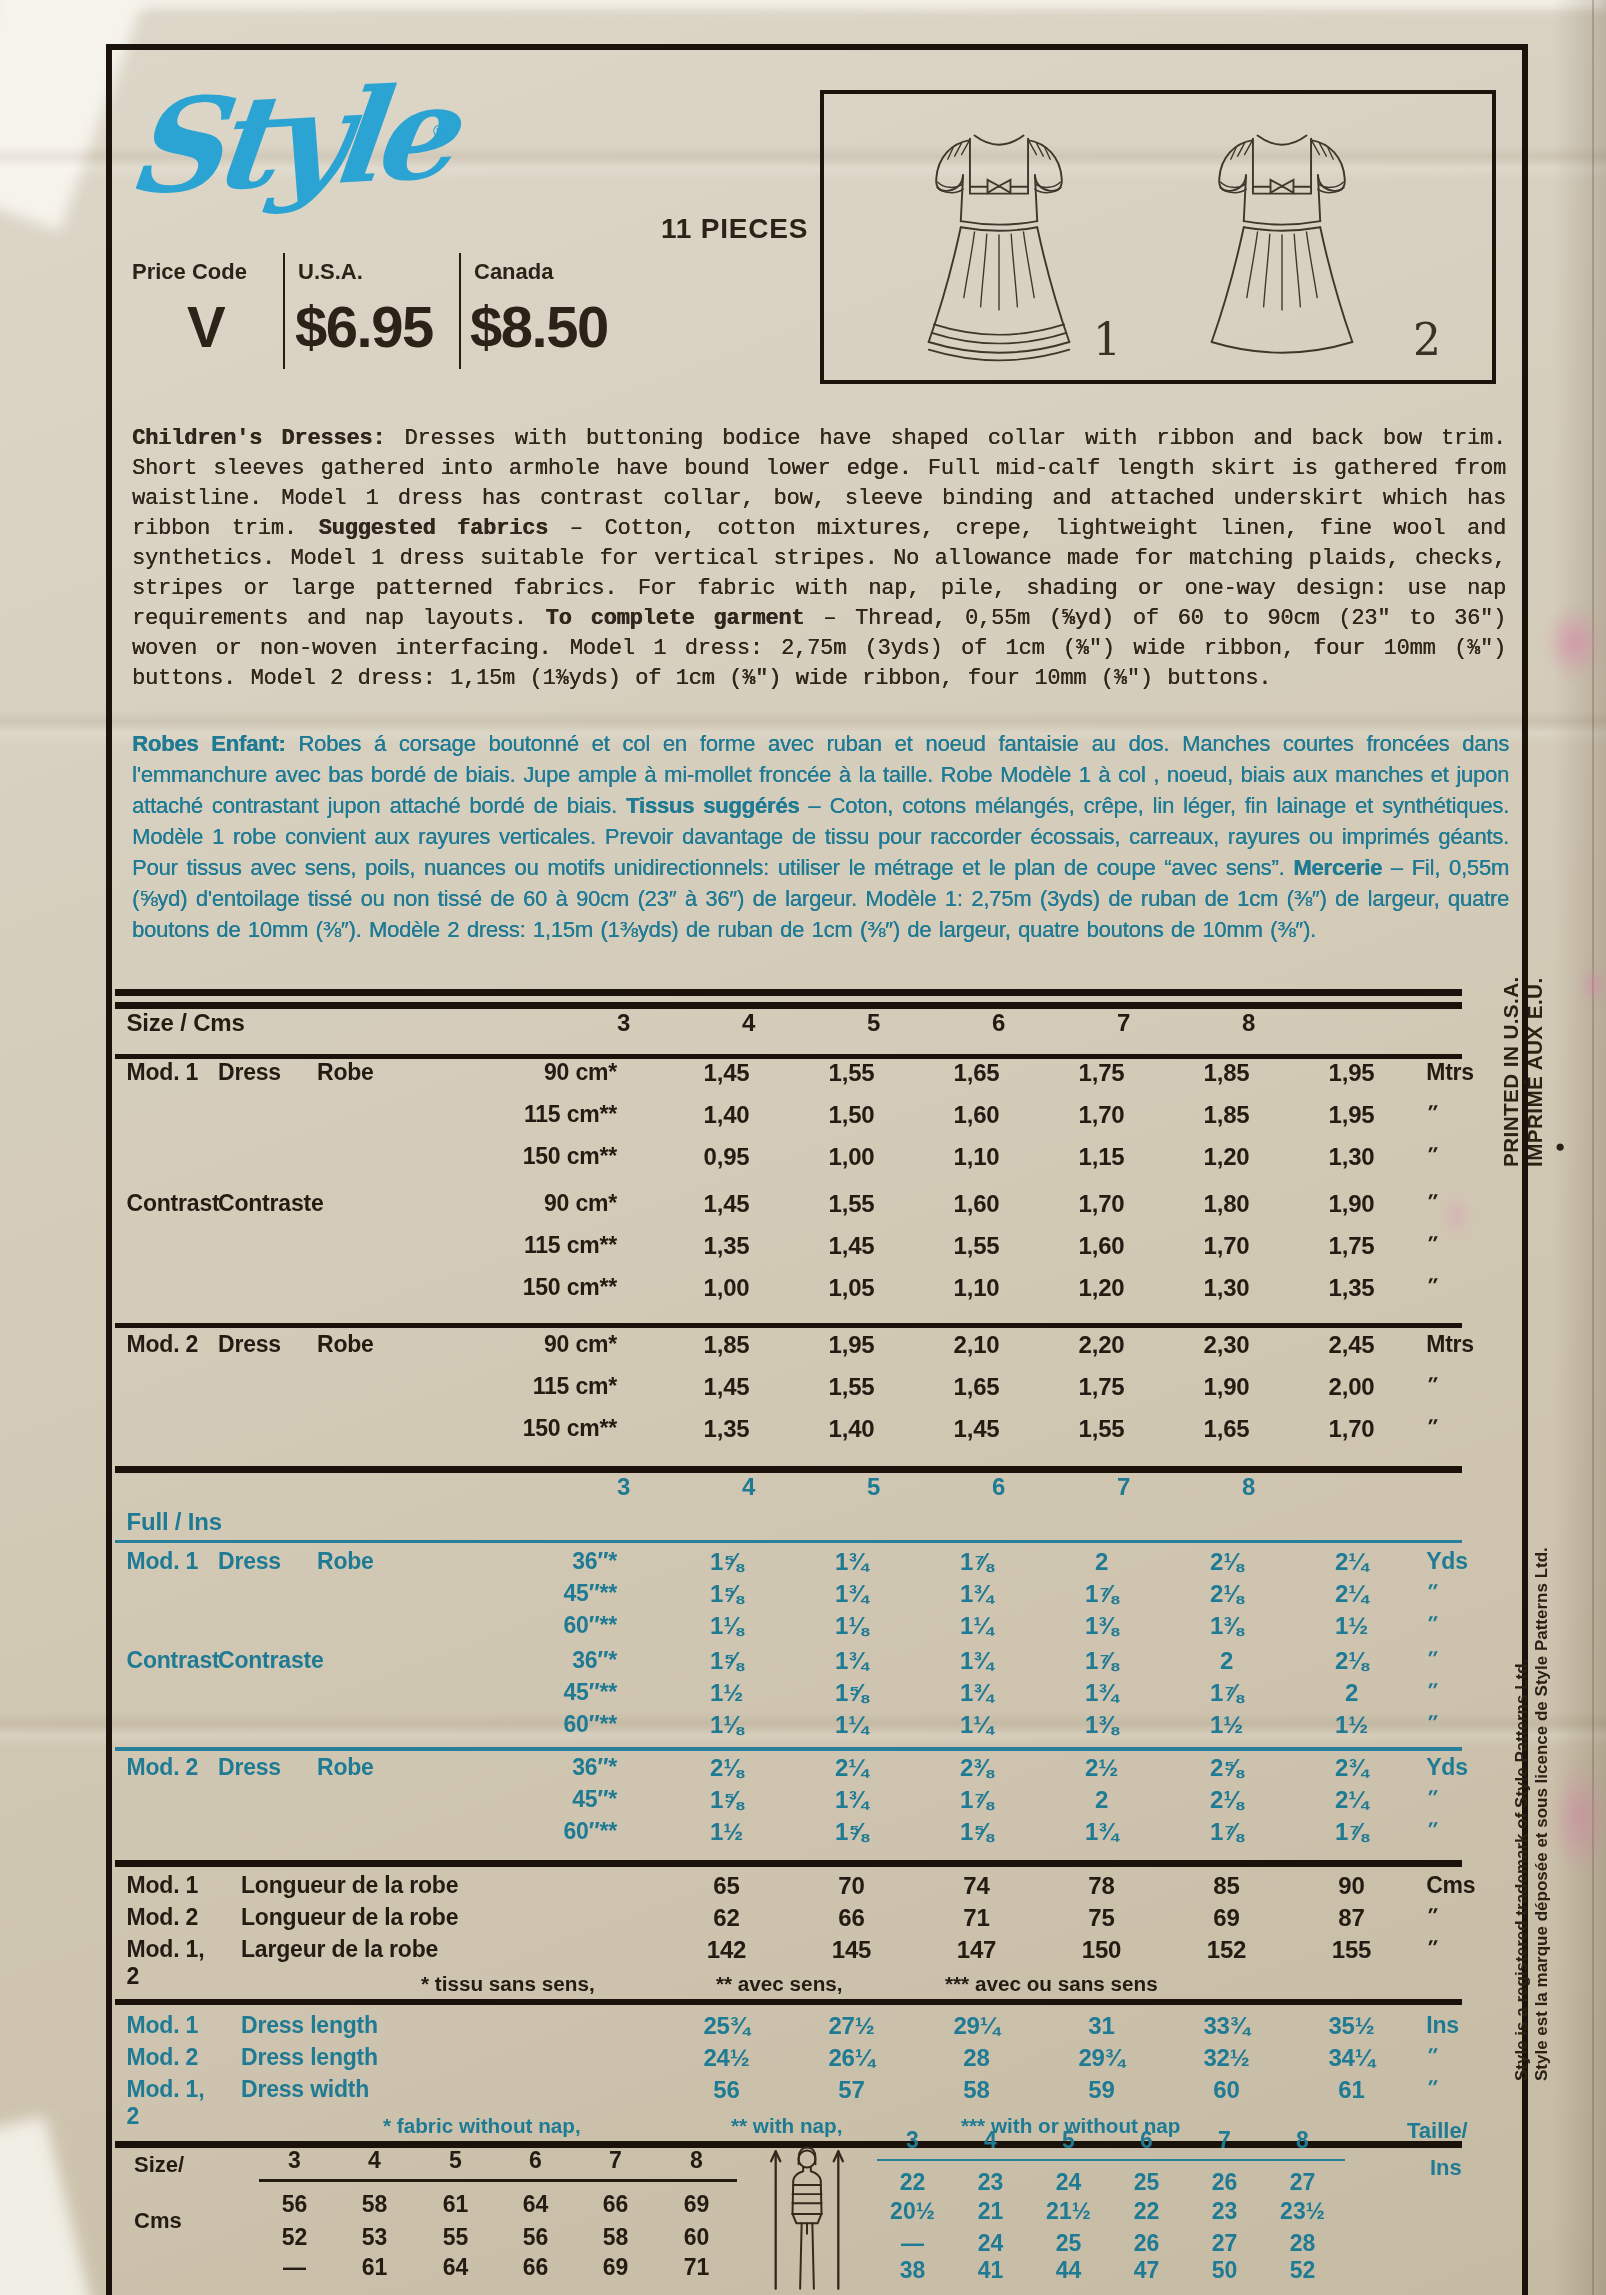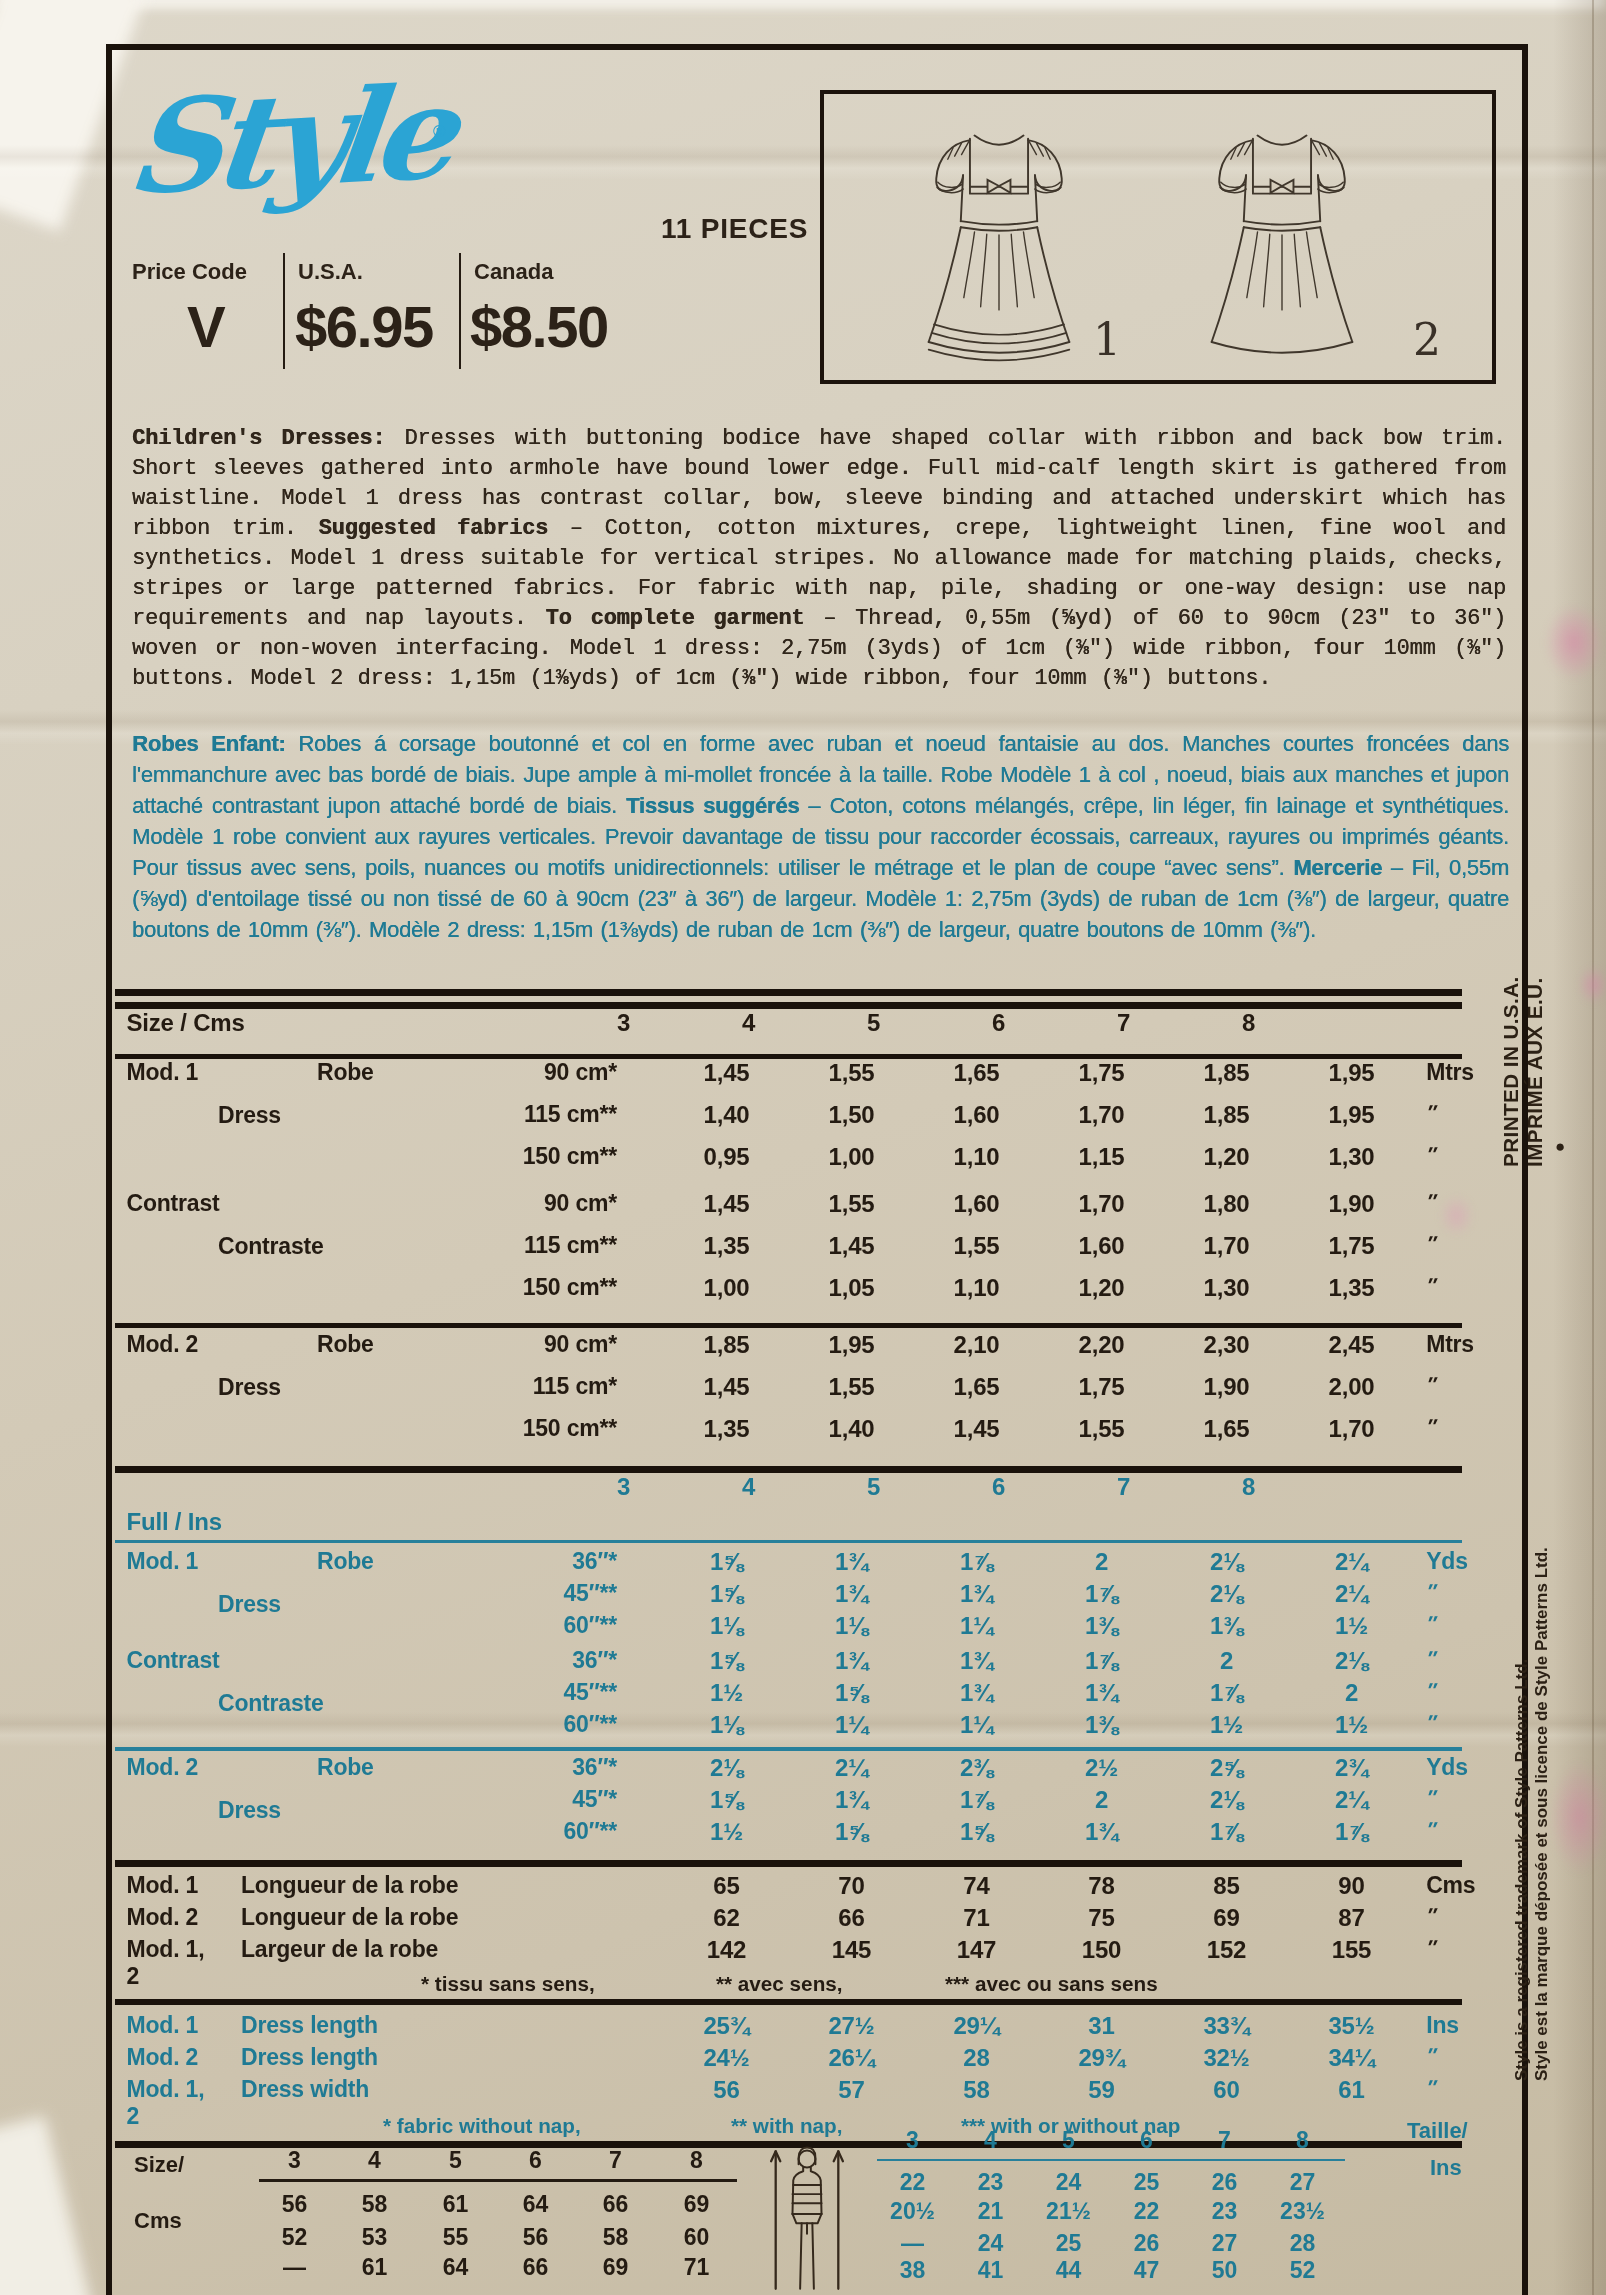--- a/index.html
+++ b/index.html
@@ -39,21 +39,21 @@
   .para-en{left:132px;top:424px;width:1374px;font-size:22px;line-height:30px;color:#30261b;font-family:Liberation Mono, monospace;}
   .para-fr{left:132px;top:728px;width:1377px;font-size:22px;line-height:31px;color:#1f7a94;}
   
   .tablezone{left:115px;top:989px;width:1385px;}
   .rule-h{height:6.9px;background:#1a120b;width:1347px;}
   .rule-m{height:4.6px;background:#1a120b;width:1347px;}
   .rule-t{height:3.1px;background:#27809b;width:1347px;}
   .mrow{display:flex;align-items:flex-start;}
   .mrow span{display:block;}
   .c-mod{width:103px;padding-left:11.5px;box-sizing:border-box;}
-  .c-n1{width:99px;margin-top:43px;}
+  .c-n1{width:99px;}
   .c-n2{width:77px;}
   .c-w{width:270px;text-align:right;padding-right:47px;box-sizing:border-box;}
   .c-wide{width:446px;padding-left:23px;box-sizing:border-box;}
   .c-v{width:125px;text-align:center;}
   .c-u{width:80px;padding-left:12.2px;box-sizing:border-box;}
   .black{color:#241b12;}
   .teal{color:#1f7a94;}
   .mrow{font-size:23px;font-weight:700;letter-spacing:-0.2px;}
   .mrow .c-v{font-size:24px;}
   .ditto{font-style:italic;font-size:20px;transform:skewX(-10deg);}

